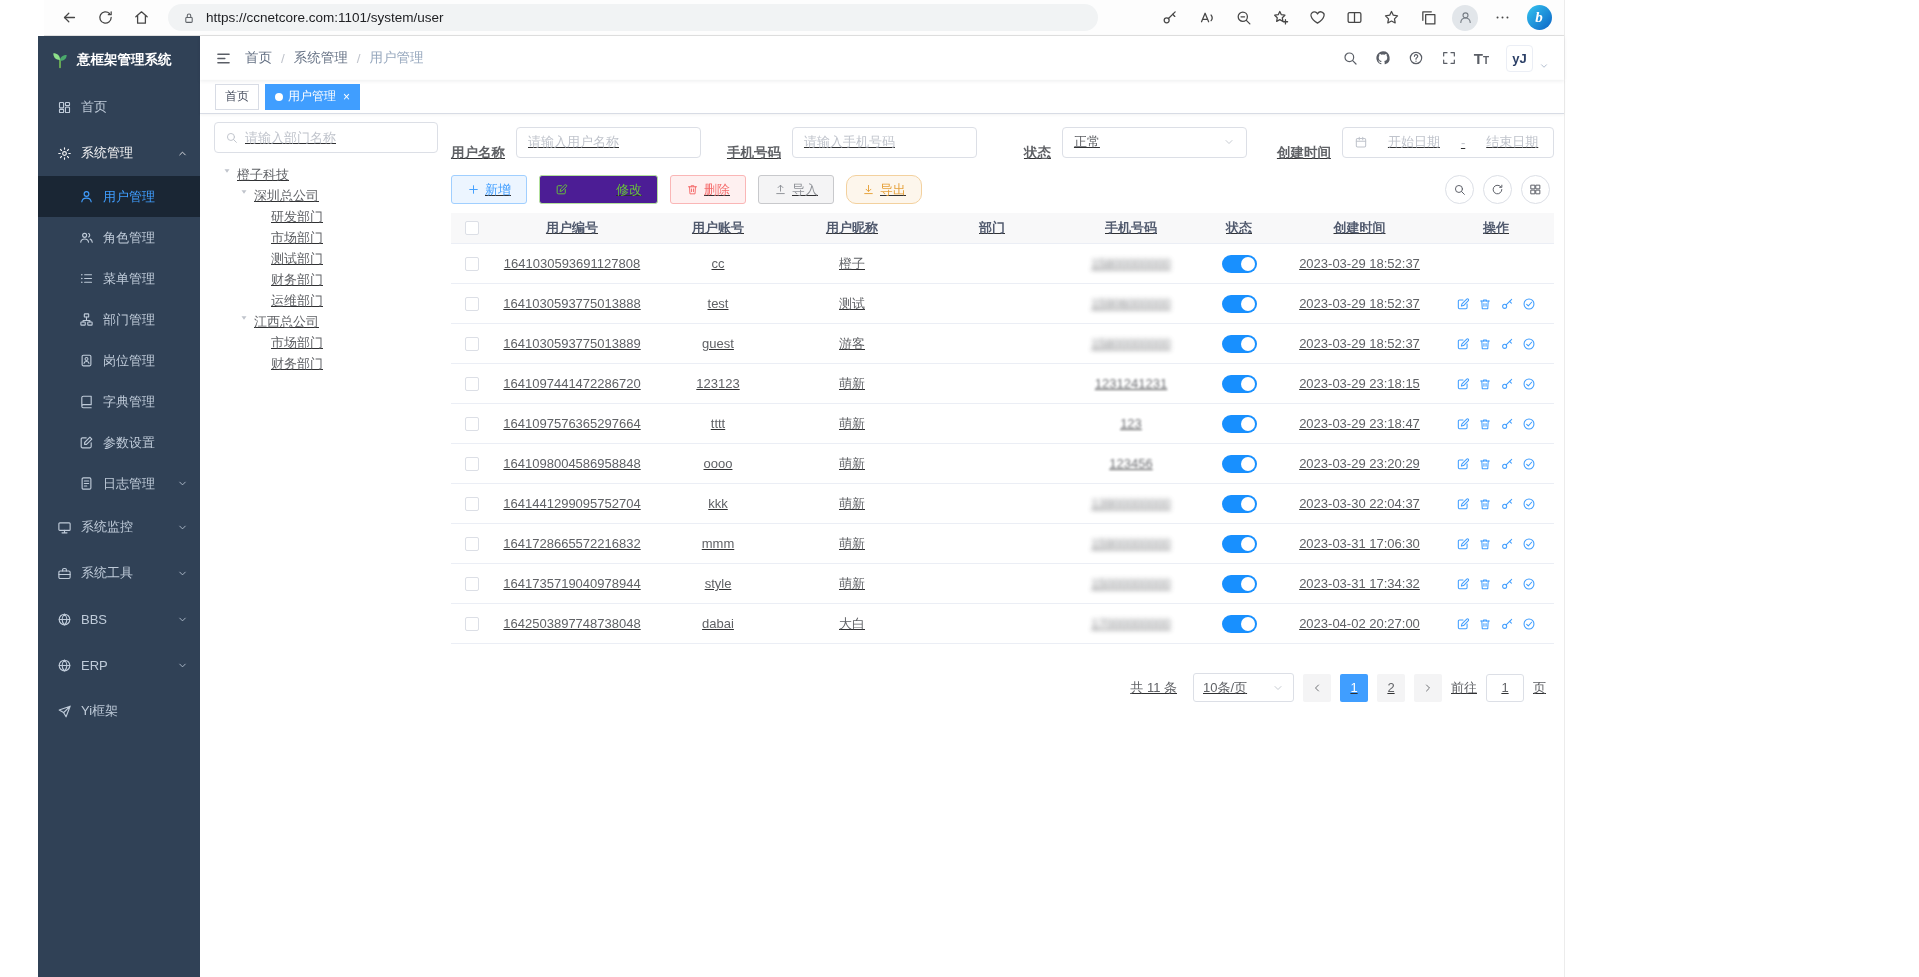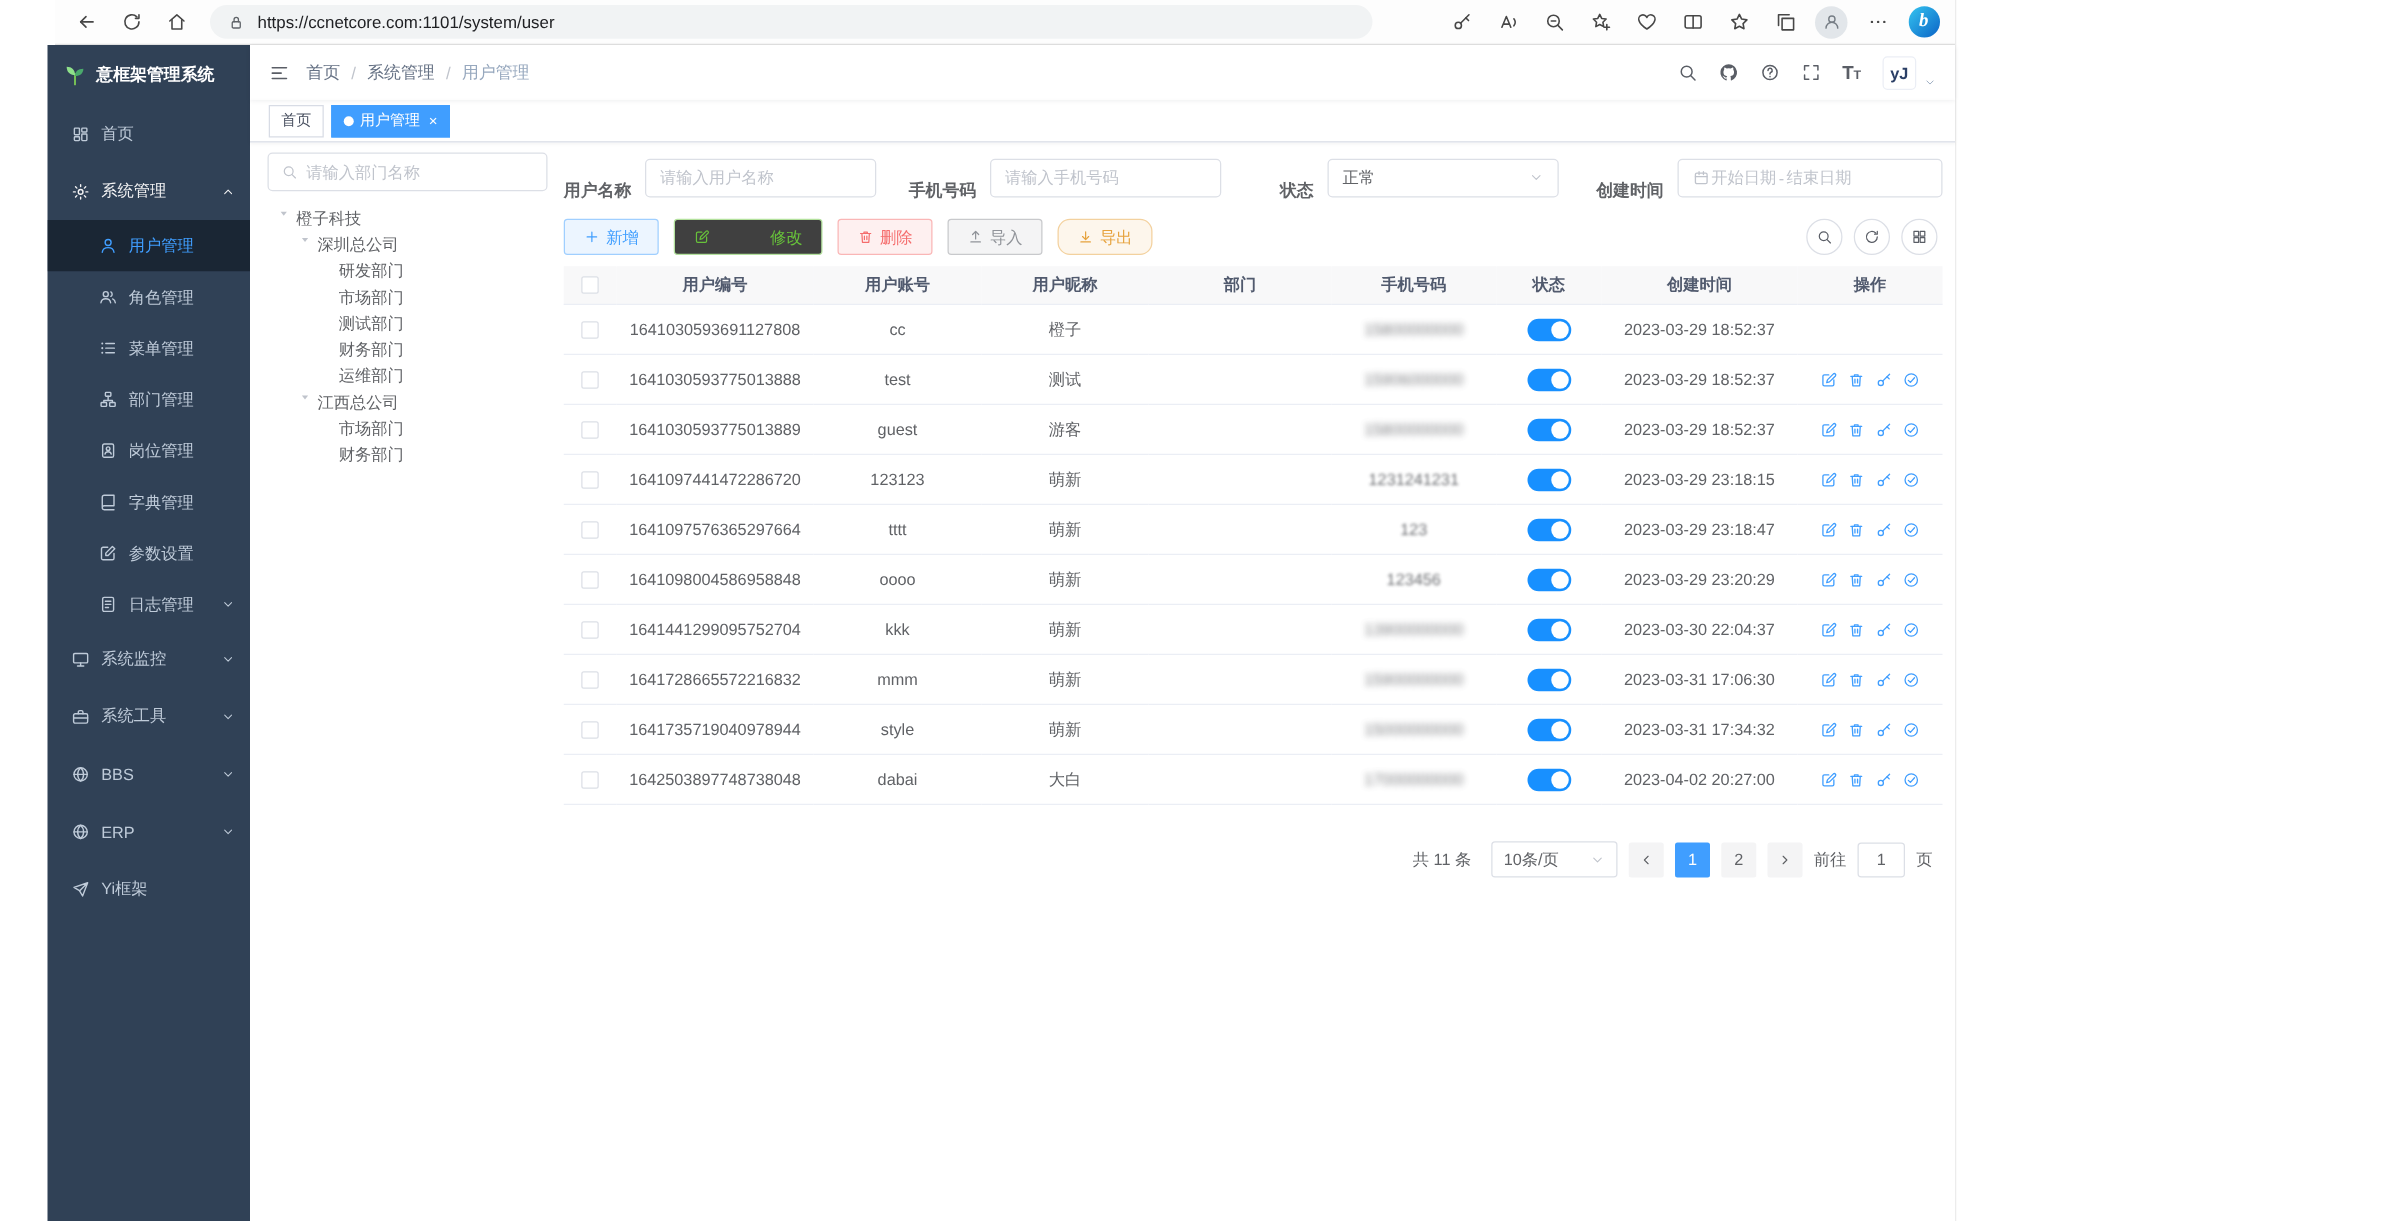--- a/index.html
+++ b/index.html
@@ -50,50 +50,50 @@
   .av-caret { color:#97a8be; margin-left:-11px; margin-top:16px; }
   .av-caret[data-icon] { width:10px; height:10px; }
 
   .tabsbar { height:34px; display:flex; align-items:center; gap:6px; padding:0 15px; border-bottom:1px solid #d8dce5; box-shadow:0 1px 3px rgba(0,0,0,.05); position:relative; z-index:2; flex-shrink:0; }
   .tag { height:26px; display:inline-flex; align-items:center; gap:5px; padding:0 9px; border:1px solid #d8dce5; background:#fff; color:#495060; font-size:12px; }
   .tag.active { background:#409eff; border-color:#409eff; color:#fff; }
   .tag-dot { width:8px; height:8px; border-radius:50%; background:#fff; }
   .tag-close { font-size:12px; line-height:1; margin-left:2px; }
 
   
-  .content { flex:1; display:flex; gap:13px; padding:8px 10px 0 14px; align-items:flex-start; min-height:0; }
+  .content { flex:1; display:flex; gap:13px; padding:8px 10px 0 14px; align-items:flex-start; min-height:0;text-decoration:underline; }
   .tree-panel { width:224px; flex-shrink:0; }
   .tree-search { height:31px; border:1px solid #dcdfe6; border-radius:4px; background:#fff; display:flex; align-items:center; gap:7px; padding:0 10px; color:#c0c4cc; }
   .tree-search [data-icon] { width:13px; height:13px; }
   .tree { margin-top:13px; }
   .tree-node { height:21px; display:flex; align-items:flex-start; gap:3px; color:#606266; font-size:13px; }
   .tree-caret { width:14px; display:inline-flex; justify-content:center; color:#c0c4cc; }
   .tree-caret [data-icon] { width:10px; height:10px; }
 
   .table-panel { flex:1; min-width:0; display:flex; flex-direction:column; }
   .filter-row { display:flex; align-items:center; margin-bottom:13px; }
   .f-label { font-weight:bold; color:#606266; font-size:13.5px; white-space:nowrap; margin-right:11px;margin-top:22px; }
   .sp1 { margin-left:26px; } .sp2 { margin-left:47px; } .sp3 { margin-left:30px; }
   .f-input { width:196px; height:31px; border:1px solid #dcdfe6; border-radius:4px; background:#fff; display:flex; align-items:center; padding:0 11px; gap:6px; font-size:13px; }
   .ph { color:#c0c4cc; }
   .f-select .val { color:#606266; flex:1; }
   .sel-caret { margin-left:auto; color:#c0c4cc; }
   .sel-caret[data-icon] { width:12px; height:12px; }
-  .f-date { width:225px; gap:1px; }
+  .f-date { width:225px; gap:20px; }
   .f-date [data-icon] { width:14px; height:14px; color:#c0c4cc; }
   .f-date .sep { margin:0 1px; }
 
   .btn-row { display:flex; gap:10px; margin:3px 0 13px; }
   .btn { height:29px; padding:0 15px; border-radius:3px; border:1px solid transparent; display:inline-flex; align-items:center; gap:5px; font-size:13px; font-family:inherit; white-space:nowrap; }
   .btn [data-icon] { width:13px; height:13px; }
   .btn-primary { background:#409eff; color:#fff; }
   .btn-plain { background:#fff; border-color:#dcdfe6; color:#606266; }
   .action-row { display:flex; align-items:center; gap:12px; margin-bottom:9px; }
   .soft-primary { background:#ecf5ff; border-color:#a0cfff; color:#409eff; }
-  .soft-success { background:#404040; border-color:#b3e19d; color:#67c23a;gap:48px; }
+  .soft-success { background:#4c1d95; border-color:#b3e19d; color:#67c23a;gap:48px; }
   .soft-danger  { background:#fef0f0; border-color:#fab6b6; color:#f56c6c; }
   .soft-info    { background:#f4f4f5; border-color:#c8c9cc; color:#909399; }
   .soft-warning { background:#fdf6ec; border-color:#f3d19e; color:#e6a23c;border-radius:10px; }
   .row-tools { margin-left:auto; display:flex; gap:9px; margin-right:4px; }
   .circle-btn { width:29px; height:29px; border-radius:50%; border:1px solid #dcdfe6; background:#fff; color:#5a5e66; display:flex; align-items:center; justify-content:center; }
   .circle-btn [data-icon] { width:13px; height:13px; }
 
   .grid { display:grid; grid-template-columns:42px 158px 134px 134px 146px 132px 84px minmax(0,1fr) 116px; }
   .th { background:#f8f8f9; color:#515a6e; font-weight:bold; font-size:13px; height:31px; display:flex; align-items:center; justify-content:center; border-bottom:1px solid #ebeef5; }
   .td { height:40px; display:flex; align-items:center; justify-content:center; font-size:13px; color:#606266; border-bottom:1px solid #ebeef5; overflow:hidden; white-space:nowrap; }

